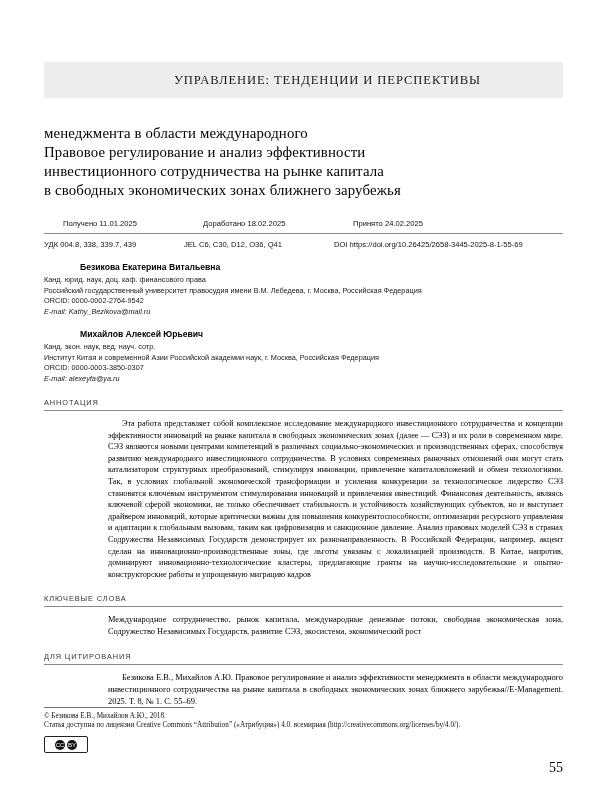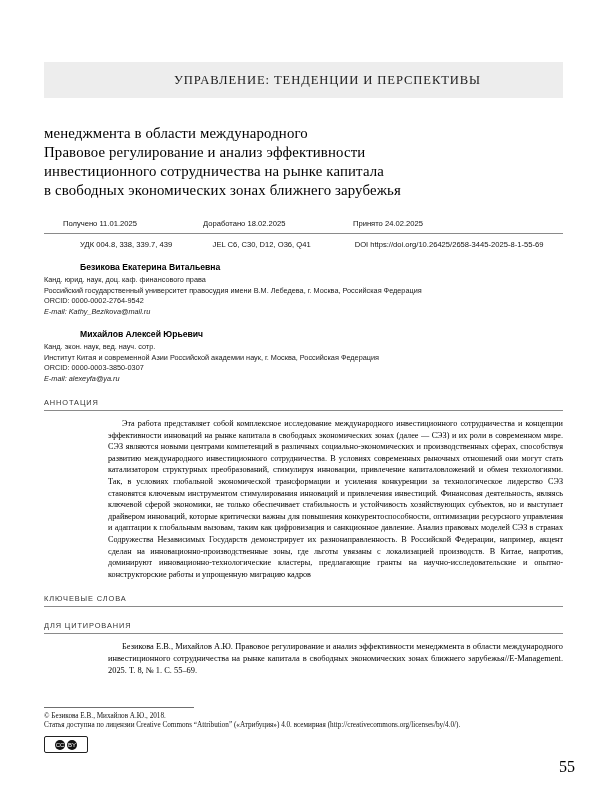--- a/index.html
+++ b/index.html
@@ -78,21 +78,21 @@
     height: 0;
   }
 
   .codes-row {
     margin-top: 6px;
     display: flex;
     font-size: 7.6px;
     font-family: "Liberation Sans", sans-serif;
     color: #111;
   }
-  .codes-row .c1 { width: 140px; margin-left: 36px; }
+  .codes-row .c1 { width: 140px; }
   .codes-row .c2 { width: 150px; }
   .codes-row .c3 { width: 220px; }
 
   
   .author-block { margin-top: 13px; }
   .author-block.second { margin-top: 12px; }
   .author-name {
     font-family: "Liberation Sans", sans-serif;
     font-weight: bold;
     font-size: 8.6px;
@@ -190,24 +190,24 @@
     width: 10px; height: 10px;
     border-radius: 50%;
     background: #111;
     color: #fff;
     font-size: 6px;
     font-family: "Liberation Sans", sans-serif;
     display: flex; align-items: center; justify-content: center;
   }
   .page-number {
     position: absolute;
-    right: 32px;
+    right: 44px;
     bottom: 24px;
     font-family: "Liberation Serif", serif;
-    font-size: 16px;
+    font-size: 14px;
     color: #000;
   }
 </style>
 </head>
 <body>
 
 <div class="page">
   <div class="content">
 
     <div class="banner">
@@ -250,20 +250,21 @@
       <div class="author-line">ORCID: 0000-0003-3850-0307</div>
       <div class="author-line italic">E-mail: alexeyfa@ya.ru</div>
     </div>
 
     <div class="sec-head">Аннотация</div>
     <hr class="sec-rule">
     <div class="abstract">Эта работа представляет собой комплексное исследование международного инвестиционного сотрудничества и концепции эффективности инноваций на рынке капитала в свободных экономических зонах (далее — СЭЗ) и их роли в современном мире. СЭЗ являются новыми центрами компетенций в различных социально-экономических и производственных сферах, способствуя развитию международного инвестиционного сотрудничества. В условиях современных рыночных отношений они могут стать катализатором структурных преобразований, стимулируя инновации, привлечение капиталовложений и обмен технологиями. Так, в условиях глобальной экономической трансформации и усиления конкуренции за технологическое лидерство СЭЗ становятся ключевым инструментом стимулирования инноваций и привлечения инвестиций. Финансовая деятельность, являясь ключевой сферой экономики, не только обеспечивает стабильность и устойчивость хозяйствующих субъектов, но и выступает драйвером инноваций, которые критически важны для повышения конкурентоспособности, оптимизации ресурсного управления и адаптации к глобальным вызовам, таким как цифровизация и санкционное давление. Анализ правовых моделей СЭЗ в странах Содружества Независимых Государств демонстрирует их разнонаправленность. В Российской Федерации, например, акцент сделан на инновационно-производственные зоны, где льготы увязаны с локализацией производств. В Китае, напротив, доминируют инновационно-технологические кластеры, предлагающие гранты на научно-исследовательские и опытно-конструкторские работы и упрощенную миграцию кадров</div>
 
     <div class="sec-head">Ключевые слова</div>
     <hr class="sec-rule">
+    <div class="keywords">Международное сотрудничество, рынок капитала, международные денежные потоки, свободная экономическая зона, Содружество Независимых Государств, развитие СЭЗ, экосистема, экономический рост</div>
 
     <div class="sec-head">Для цитирования</div>
     <hr class="sec-rule">
     <div class="citation">Безикова Е.В., Михайлов А.Ю. Правовое регулирование и анализ эффективности менеджмента в области международного инвестиционного сотрудничества на рынке капитала в свободных экономических зонах ближнего зарубежья//E-Management. 2025. Т. 8, № 1. С. 55–69.</div>
 
   </div>
 
   <div class="footer">
     <hr class="footer-rule">
     <div class="footer-line">© Безикова Е.В., Михайлов А.Ю., 2018.</div>

